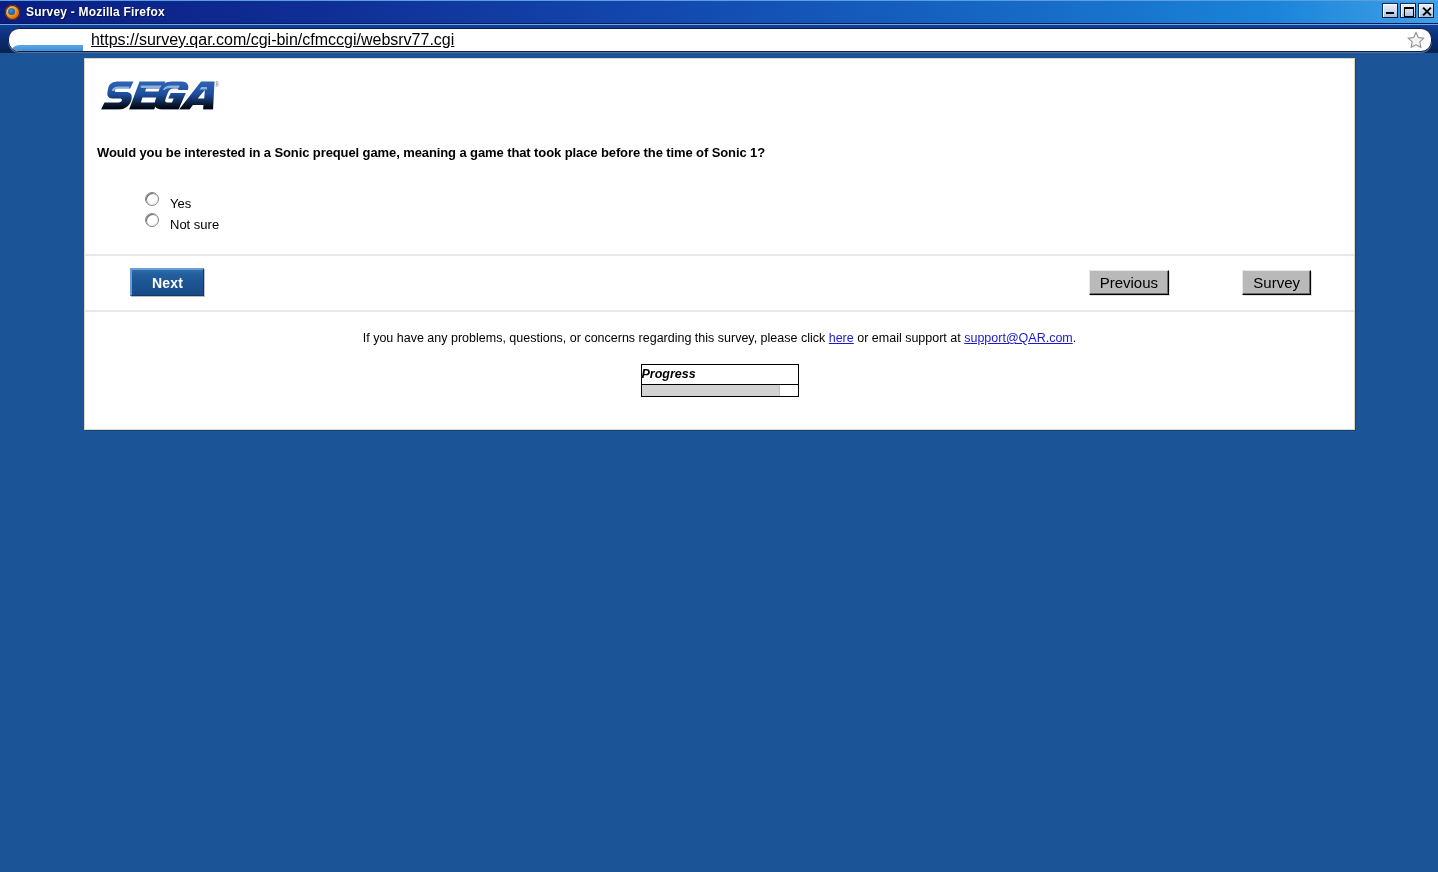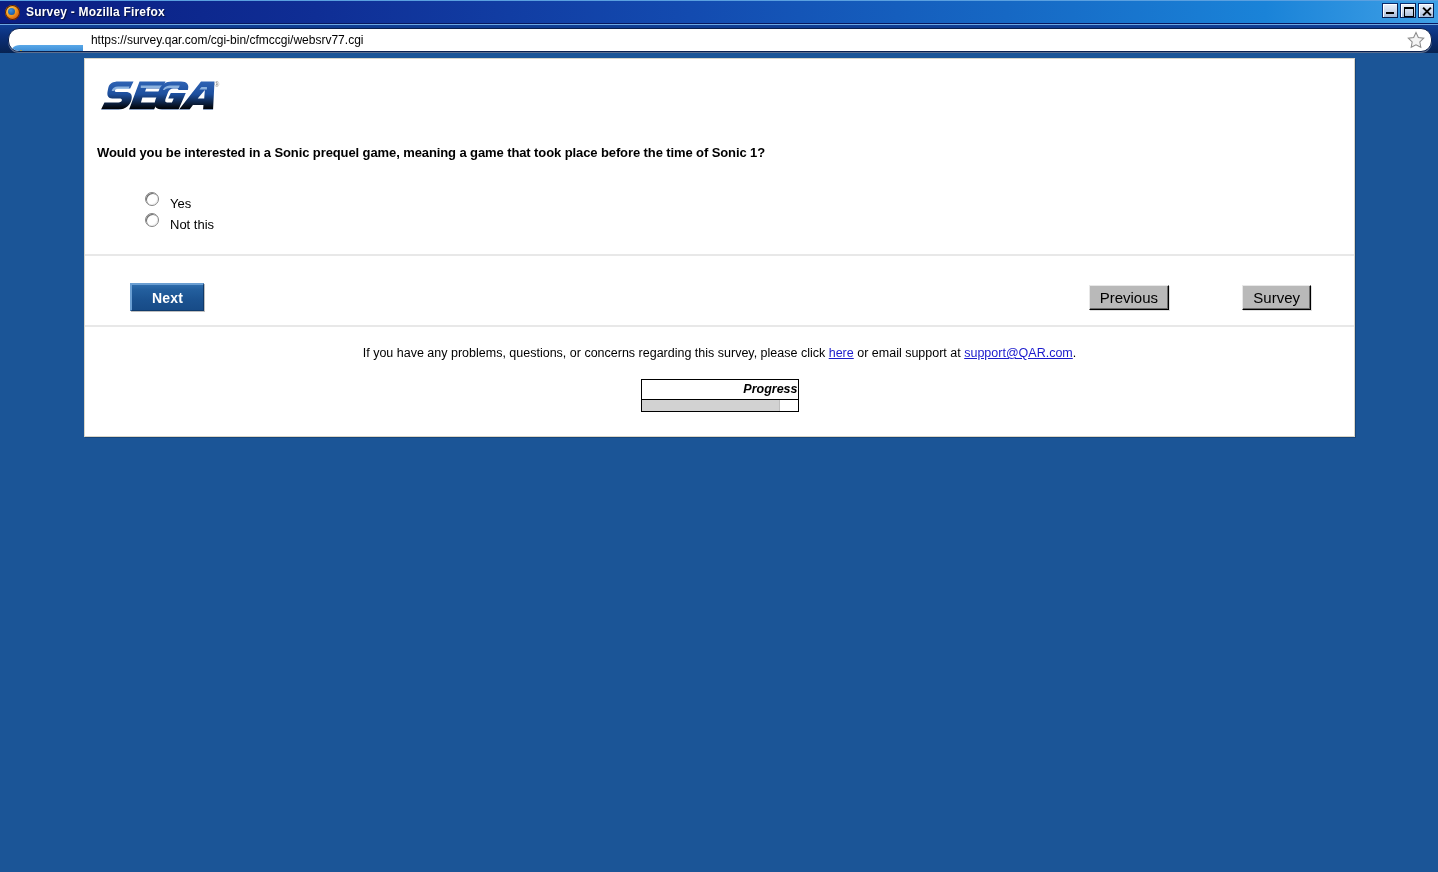--- a/index.html
+++ b/index.html
@@ -150,25 +150,26 @@
     font-size: 11.5px;
     text-shadow: 0 1px 1px rgba(0,0,0,0.5);
     white-space: nowrap;
   }
   #url-input {
     flex: 1 1 auto;
     border: none;
     outline: none;
     background: transparent;
     font-family: "Liberation Sans", sans-serif;
-    font-size: 12px;
+    font-size: 16px;
     color: #000;
     padding: 0 6px 0 8px;
     height: 16px;
     line-height: 20px;
+    text-decoration: underline;
   }
   #bookmark-star {
     width: 18px; height: 18px;
     margin-right: 6px;
     flex: none;
   }
 
   
   #viewport {
     position: absolute;
@@ -229,21 +230,20 @@
     color: #000000;
     line-height: 14px;
     margin-top: 11px;
   }
 
   
   #nav-row {
     position: relative;
     height: 54px;
     border-bottom: 2px solid #e8e8e8;
-    margin-top: 15px;
   }
   #next-button {
     position: absolute;
     left: 45px; top: 12px;
     width: 74px; height: 28px;
     background: linear-gradient(to bottom, #2e6cab 0%, #235f9e 18%, #1b5290 60%, #174b87 100%);
     border: 1px solid #0f3a6b;
     border-top: 2px solid #6a9ed2;
     border-left: 2px solid #6a9ed2;
     color: #ffffff;
@@ -274,21 +274,21 @@
     align-items: center;
     justify-content: center;
     cursor: default;
     padding: 0 10px;
   }
   #previous-button { right: 185px; }
   #suspend-button  { right: 43px; }
 
   
   #footer {
-    padding: 18px 0 24px 0;
+    padding: 18px 0 32px 0;
     text-align: center;
   }
   #support-line {
     font-size: 12.5px;
     color: #000000;
     line-height: 16px;
   }
   .wlink {
     color: #1a1acc;
     text-decoration: underline;
@@ -297,21 +297,21 @@
   #progress-wrap {
     width: 156px;
     margin: 18px auto 0 auto;
     border: 1px solid #000000;
     background: #ffffff;
   }
   #progress-label {
     font-size: 12.5px;
     font-weight: bold;
     font-style: italic;
-    text-align: right;
+    text-align: left;
     color: #000000;
     padding: 2px 0 3px 0;
     border-bottom: 1px solid #000000;
   }
   #progress-track {
     height: 11px;
     background: #ffffff;
     position: relative;
   }
   #progress-fill {
@@ -428,21 +428,21 @@
 
         <div id="question-text">Would you be interested in a Sonic prequel game, meaning a game that took place before the time of Sonic 1?</div>
 
         <div id="options">
           <label class="opt-row">
             <span class="radio"></span>
             <span class="opt-label">Yes</span>
           </label>
           <label class="opt-row">
             <span class="radio"></span>
-            <span class="opt-label">Not this</span>
+            <span class="opt-label">Not sure</span>
           </label>
         </div>
       </div>
 
       <div id="nav-row">
         <button id="next-button">Next</button>
         <button class="gray-button" id="previous-button">Previous</button>
         <button class="gray-button" id="suspend-button">Survey</button>
       </div>
 

